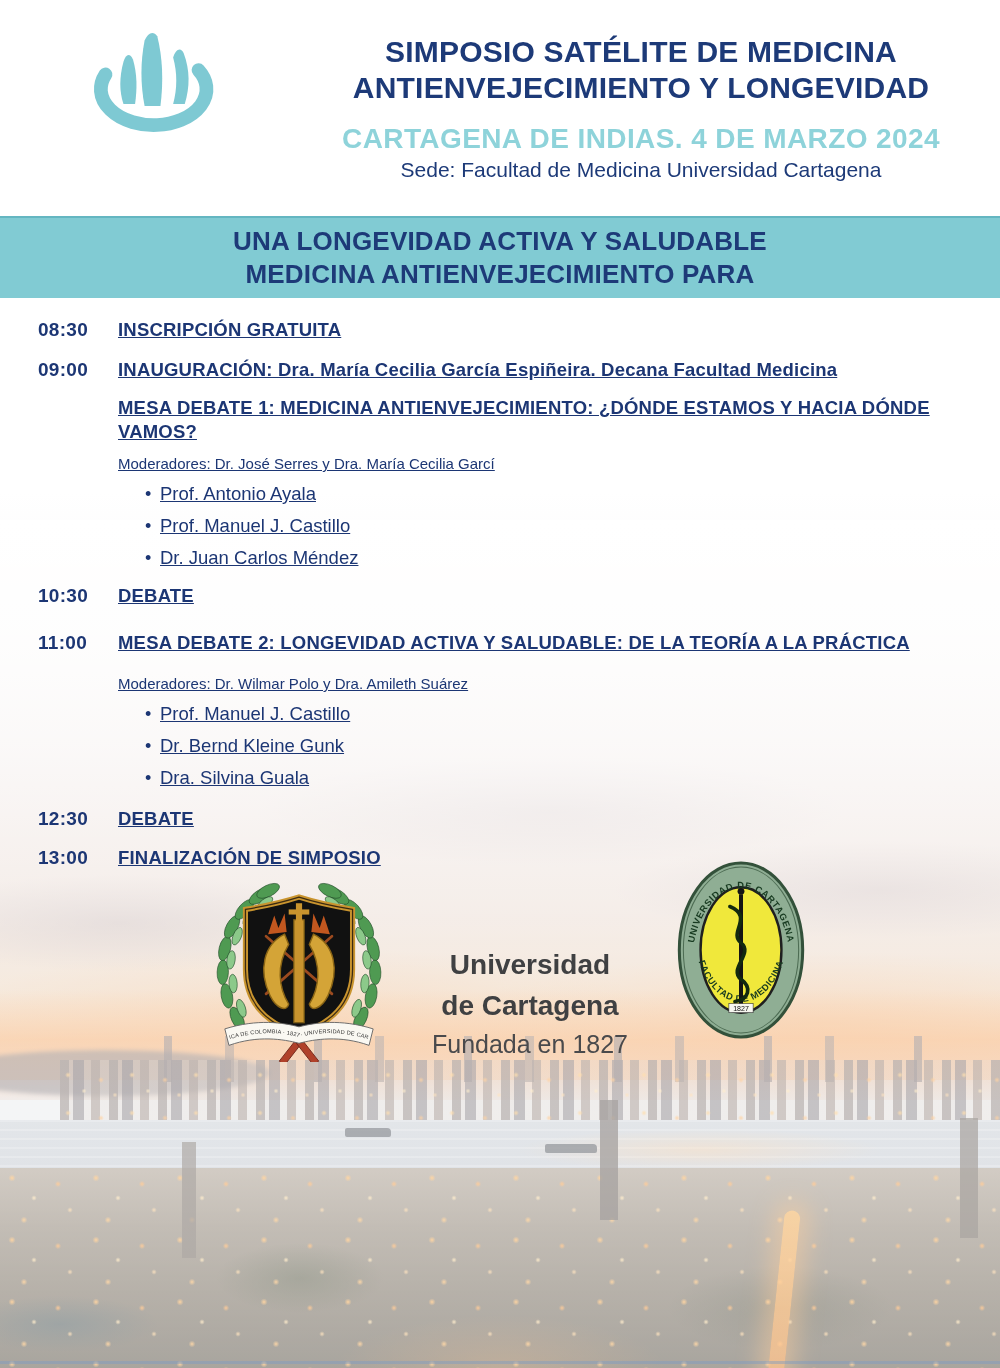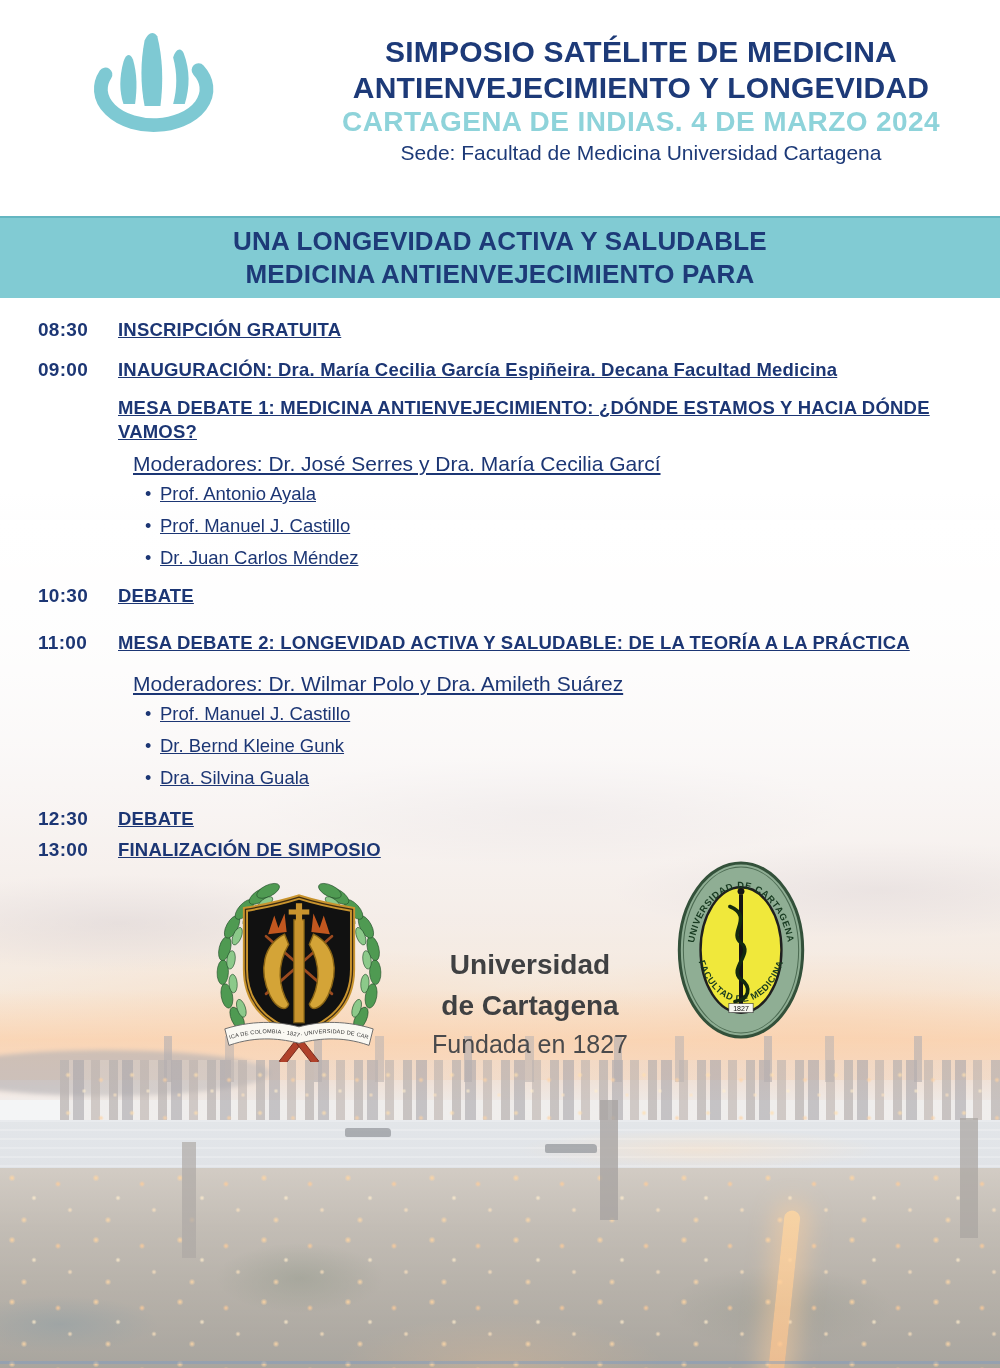--- a/index.html
+++ b/index.html
@@ -109,42 +109,42 @@
   
   .header{ position:absolute; left:0; top:0; width:1000px; height:216px; }
   .semal{ position:absolute; left:36px; top:26px; width:230px; height:170px; }
   .semal .mark{ position:absolute; left:42px; top:4px; }
   .semal .wordmark{
     position:absolute; left:0; top:118px; width:232px; text-align:center;
     font-size:41px; font-weight:400; color:#2e5ca8; letter-spacing:17px; padding-left:17px;
   }
   .titleblock{ position:absolute; left:305px; top:34px; width:672px; text-align:center; }
   .title{ font-size:30px; line-height:36px; font-weight:800; color:#1d3a78; letter-spacing:.2px; }
-  .dateline{ font-size:28px; font-weight:800; color:#8ed3da; letter-spacing:.4px; }
+  .dateline{ margin-top:17px; font-size:28px; font-weight:800; color:#8ed3da; letter-spacing:.4px; }
   .venueline{ margin-top:3px; font-size:21px; font-weight:400; color:#1d3a78; }
 
   
   .banner{
     position:absolute; left:0; top:216px; width:1000px; height:82px;
     background:#81cbd3; border-top:2px solid #64b6c1;
     display:flex; flex-direction:column; justify-content:center; text-align:center;
   }
   .banner .bline{ font-size:26px; line-height:33px; font-weight:800; color:#1d3a78; letter-spacing:.2px; }
 
   
   .schedule{ position:absolute; left:38px; top:312px; width:940px; color:#1c3674; }
   .row{ display:flex; align-items:flex-start; line-height:24px; }
   .row .time{ flex:0 0 80px; font-size:19px; font-weight:800; letter-spacing:.3px; }
   .row .text{ flex:1;text-decoration:underline; }
   .row.heading .text{ font-size:18.5px; font-weight:800; letter-spacing:.2px; }
-  .row.moderators .text{ font-size:21px; font-weight:400;margin-left:15px; }
+  .row.moderators .text{ font-size:15px; font-weight:400; }
   .row.bullet .text{ font-size:18.5px; font-weight:400; padding-left:42px; position:relative; }
   .row.bullet .text::before{ content:"•"; position:absolute; left:27px; top:0; font-size:18px; }
 
-  .mt6{margin-top:6px}.mt8{margin-top:8px}.mt14{margin-top:14px}.mt15{margin-top:7px}
+  .mt6{margin-top:6px}.mt8{margin-top:8px}.mt14{margin-top:14px}.mt15{margin-top:15px}
   .mt16{margin-top:16px}.mt17{margin-top:17px}.mt23{margin-top:23px}
 
   
   .crest{ position:absolute; left:196px; top:866px; }
   .uctext{ position:absolute; left:405px; top:944px; width:250px; text-align:center; color:#3f4042; }
   .uctext .l1,.uctext .l2{ font-size:28px; line-height:41px; font-weight:700; }
   .uctext .l3{ margin-top:4px; font-size:25px; font-weight:400; color:#4a4a4c; }
   .seal{ position:absolute; left:676px; top:860px; }
 </style>
 </head>

